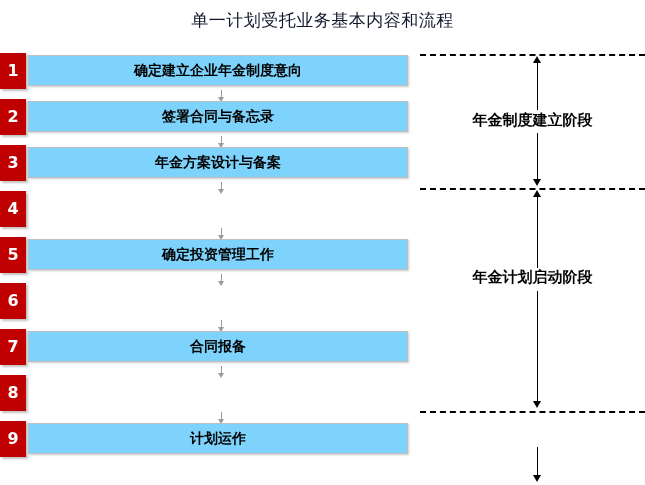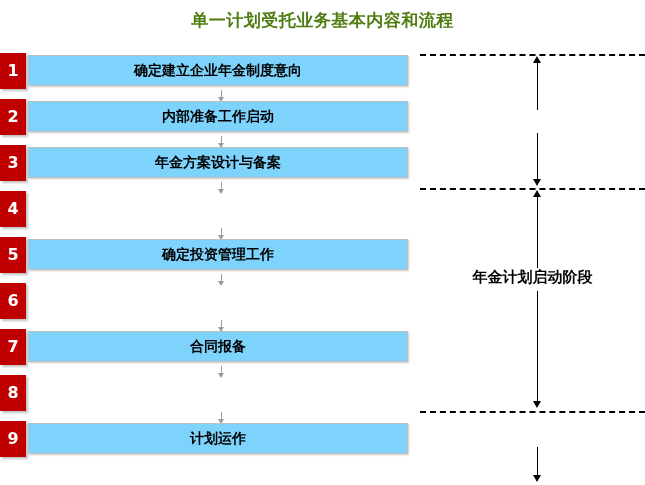--- a/index.html
+++ b/index.html
@@ -18,22 +18,22 @@
     overflow: hidden;
   }
   
   .title {
     position: absolute;
     left: 0;
     top: 9px;
     width: 645px;
     text-align: center;
     font-size: 17px;
-    font-weight: bold;
-    color: #4d7c0f;
+    font-weight: normal;
+    color: #0f172a;
     letter-spacing: 0.5px;
     white-space: nowrap;
   }
   
   .row {
     position: absolute;
     left: 0;
     width: 412px;
     height: 36px;
   }
@@ -150,21 +150,21 @@
     <div class="num-box">1</div>
     <div class="step-box">确定建立企业年金制度意向</div>
   </div>
   <div class="connector" style="top:90px;">
     <div class="shaft"></div>
       <div class="head"></div>
   </div>
 
   <div class="row" style="top:99px;">
     <div class="num-box">2</div>
-    <div class="step-box">内部准备工作启动</div>
+    <div class="step-box">签署合同与备忘录</div>
   </div>
   <div class="connector" style="top:136px;">
     <div class="shaft"></div>
       <div class="head"></div>
   </div>
 
   <div class="row" style="top:145px;">
     <div class="num-box">3</div>
     <div class="step-box">年金方案设计与备案</div>
   </div>
@@ -219,20 +219,21 @@
     <div class="num-box">9</div>
     <div class="step-box">计划运作</div>
   </div>
 
   <div class="dashed" style="top:54px;"></div>
   <div class="dashed" style="top:188px;"></div>
   <div class="dashed" style="top:411px;"></div>
 
   <div class="arrow-up" style="top:56px;"></div>
   <div class="v-shaft" style="top:62px; height:48px;"></div>
+  <div class="stage-label" style="top:111px;">年金制度建立阶段</div>
   <div class="v-shaft" style="top:133px; height:47px;"></div>
   <div class="arrow-down" style="top:179px;"></div>
 
   <div class="arrow-up" style="top:190px;"></div>
   <div class="v-shaft" style="top:196px; height:72px;"></div>
   <div class="stage-label" style="top:268px;">年金计划启动阶段</div>
   <div class="v-shaft" style="top:291px; height:111px;"></div>
   <div class="arrow-down" style="top:401px;"></div>
 
   <div class="v-shaft" style="top:447px; height:29px;"></div>

